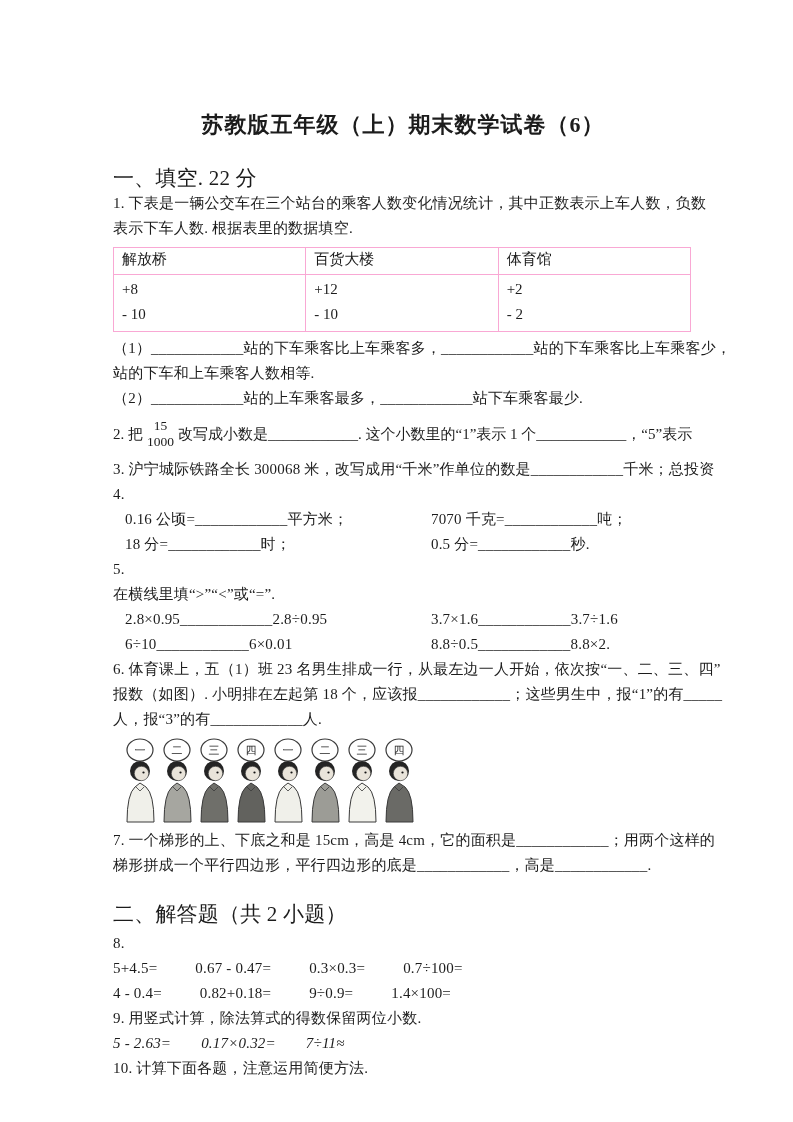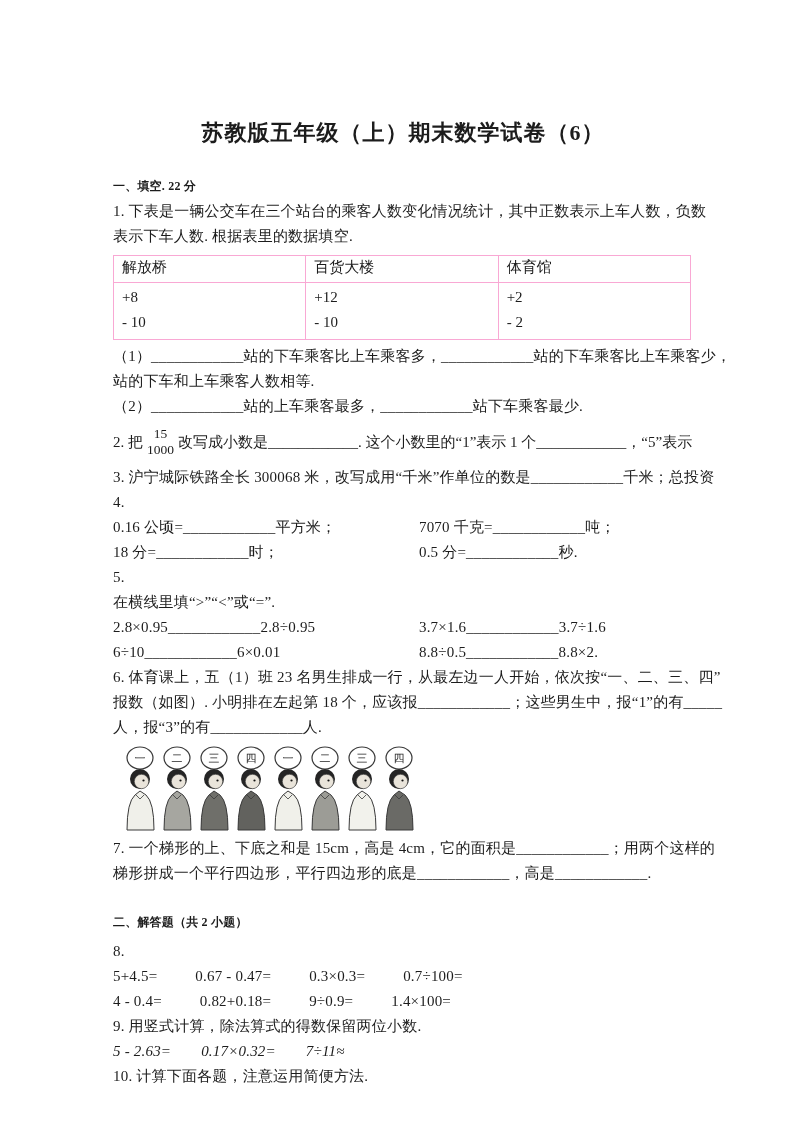--- a/index.html
+++ b/index.html
@@ -6,41 +6,41 @@
   .page{
     position:relative;
     width:793px;height:1122px;
     background:#ffffff;
     overflow:hidden;
     font-family:"Liberation Serif","DejaVu Serif",serif;
     color:#1c1c1c;
   }
   .content{
     position:absolute;
-    left:113px;top:16px;
+    left:113px;top:8px;
     width:580px;
   }
   .doc-title{
     text-align:center;
     font-size:22px;
     font-weight:bold;
     margin-top:100px;
     line-height:34px;
     letter-spacing:1px;
     white-space:nowrap;
   }
   .line{
     font-size:15px;
     line-height:25px;
     white-space:nowrap;
     letter-spacing:0.2px;
   }
   .sec-head{
-    font-weight:bold;
-    font-size:12px;
+    font-weight:normal;
+    font-size:21px;
   }
   .mt-sec{margin-top:24px;}
   .mt-sm{margin-top:4px;}
   
   table.qtable{
     border-collapse:collapse;
     width:578px;
     margin:6px 0 4px 0;
     table-layout:fixed;
   }
@@ -65,21 +65,21 @@
   }
   .frac{
     display:inline-flex;
     flex-direction:column;
     align-items:center;
     margin:0 4px;
     font-size:13.5px;
     line-height:16px;
   }
   
-  .two-col .col-l{display:inline-block;width:302px;}
+  .two-col .col-l{display:inline-block;width:302px;margin-left:12px;}
   .two-col .col-r{display:inline-block;}
   
   .calc-row span{display:inline-block;margin-right:34px;}
   .calc-row.tight span{margin-right:26px;font-style:italic;}
   
   .figure-wrap{
     margin:6px 0 4px 10px;
     width:300px;
     height:86px;
   }

